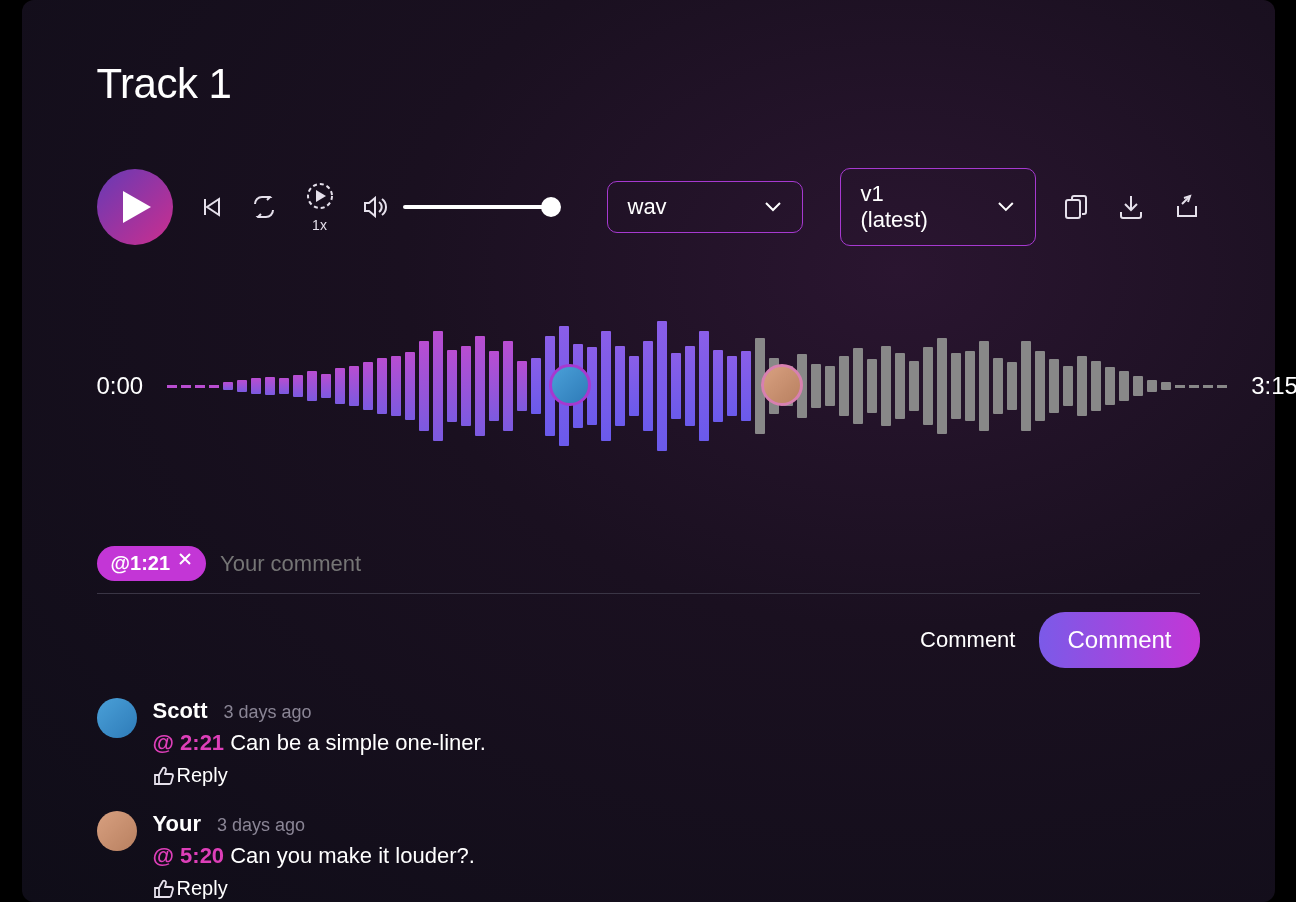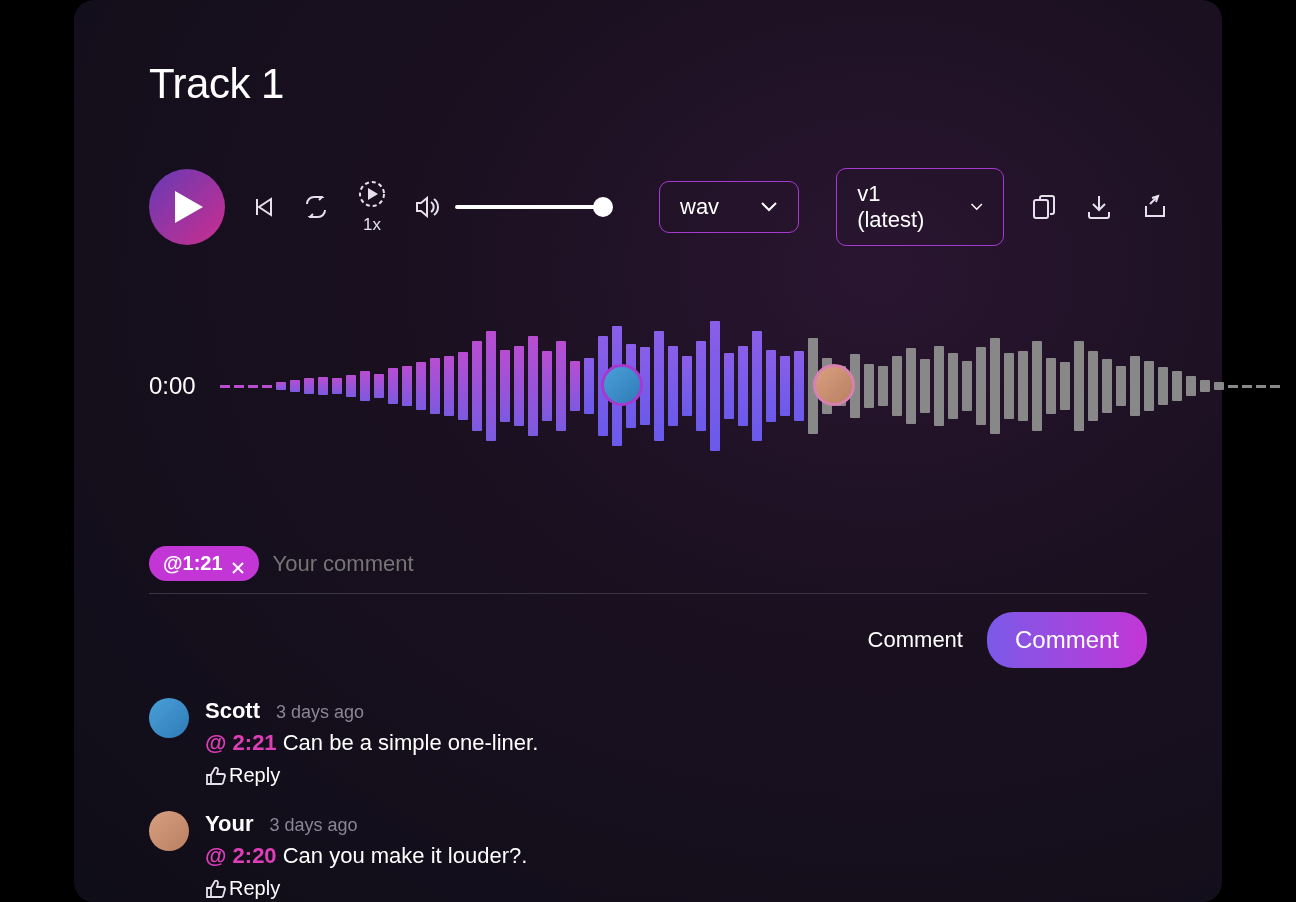--- a/index.html
+++ b/index.html
@@ -5,24 +5,24 @@
 * { box-sizing: border-box; margin: 0; padding: 0; }
 body {
   background: #000;
   font-family: -apple-system, BlinkMacSystemFont, 'Segoe UI', sans-serif;
   display: flex;
   align-items: center;
   justify-content: center;
   min-height: 100vh;
 }
 .card {
-  width: 1148px;
+  width: 1253px;
   height: 902px;
   background: radial-gradient(ellipse at 70% 30%, #2a1530 0%, #1a1020 40%, #0f0d18 100%);
-  border-radius: 20px;
+  border-radius: 12px;
   padding: 60px 75px;
   color: #fff;
   position: relative;
 }
 .title {
   font-size: 42px;
   font-weight: 500;
   letter-spacing: -0.5px;
   margin-bottom: 60px;
 }
@@ -45,21 +45,21 @@
 }
 .play-btn svg { margin-left: 4px; }
 .ctrl-icon {
   cursor: pointer;
   display: flex;
   flex-direction: column;
   align-items: center;
   gap: 6px;
   color: #e5e0eb;
 }
-.speed-label { font-size: 17px; }
+.speed-label { font-size: 14px; }
 .volume-group { display: flex; align-items: center; gap: 16px; }
 .volume-slider {
   width: 150px;
   height: 4px;
   background: #fff;
   border-radius: 2px;
   position: relative;
 }
 .volume-thumb {
   position: absolute;
@@ -129,21 +129,21 @@
   border-bottom: 1px solid #3a3545;
   padding-bottom: 12px;
 }
 .timestamp-chip {
   background: #c336d6;
   border-radius: 18px;
   padding: 6px 14px;
   font-size: 20px;
   font-weight: 600;
   display: flex;
-  align-items: flex-end;
+  align-items: flex-start;
   gap: 8px;
 }
 .comment-input {
   font-size: 22px;
   color: #7a7485;
   background: transparent;
   border: none;
   outline: none;
   flex: 1;
 }
@@ -383,21 +383,21 @@
       </div>
     </div>
       </div>
       <div class="comment-item">
     <div class="avatar a2"></div>
     <div class="c-body">
       <div class="c-head">
         <span class="c-author">Your</span>
         <span class="c-ago">3 days ago</span>
       </div>
-      <div class="c-text"><span class="c-ts">@ 2:20</span> Can you make it louder?.</div>
+      <div class="c-text"><span class="c-ts">@ 5:20</span> Can you make it louder?.</div>
       <div class="c-foot">
         <svg width="22" height="20" viewBox="0 0 22 20" fill="none" stroke="#e5e0eb" stroke-width="1.8">
               <path d="M6 9 v9 h-4 v-9 z"></path>
               <path d="M6 9 l4 -7 a2 2 0 0 1 3 2 l-1 4 h6 a2 2 0 0 1 2 2 l-2 7 a2 2 0 0 1 -2 1 h-10"></path>
             </svg>
         <span class="reply">Reply</span>
       </div>
     </div>
       </div>
     </div>

